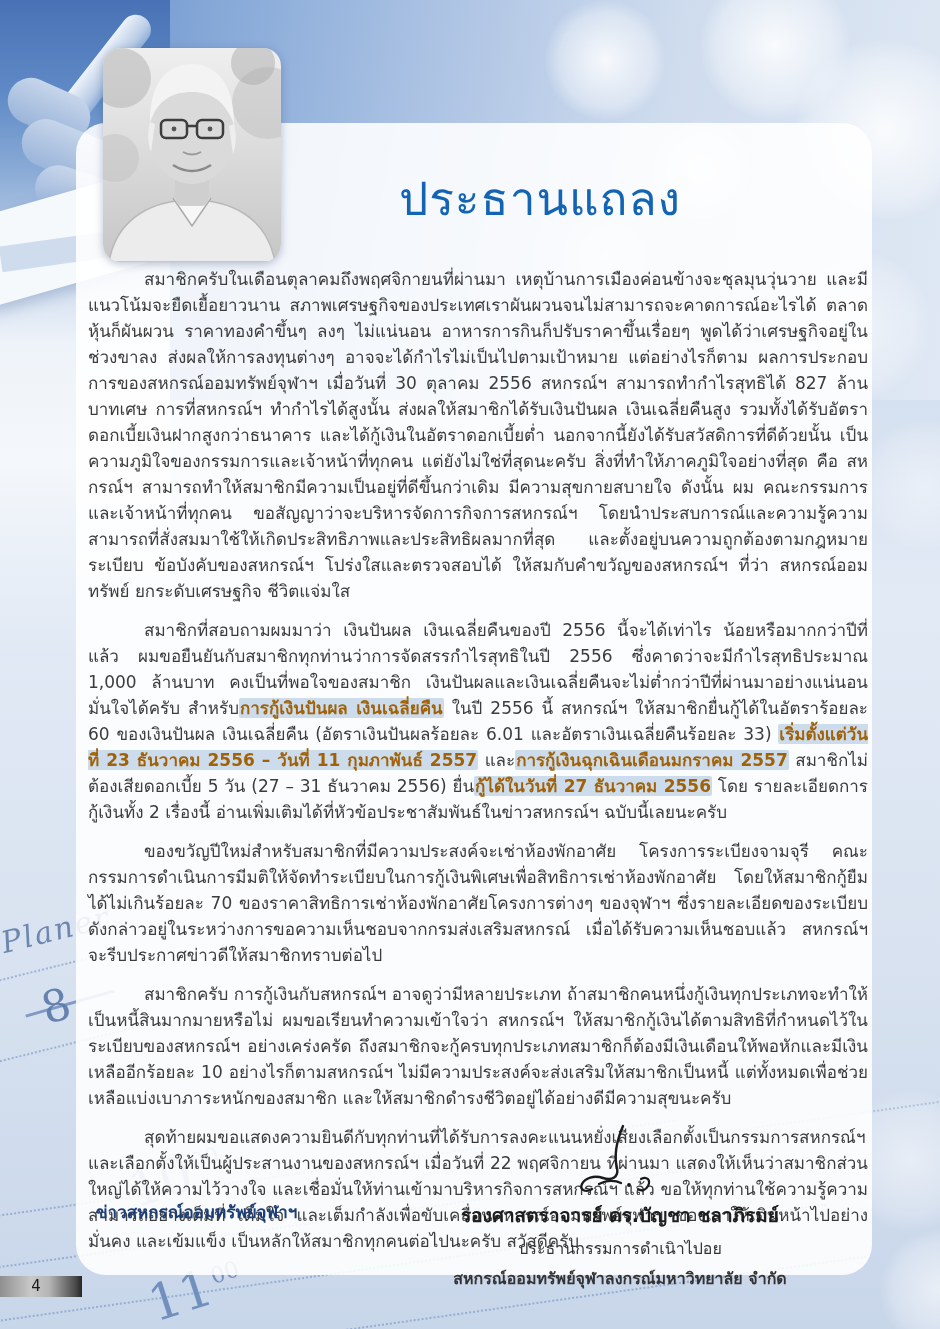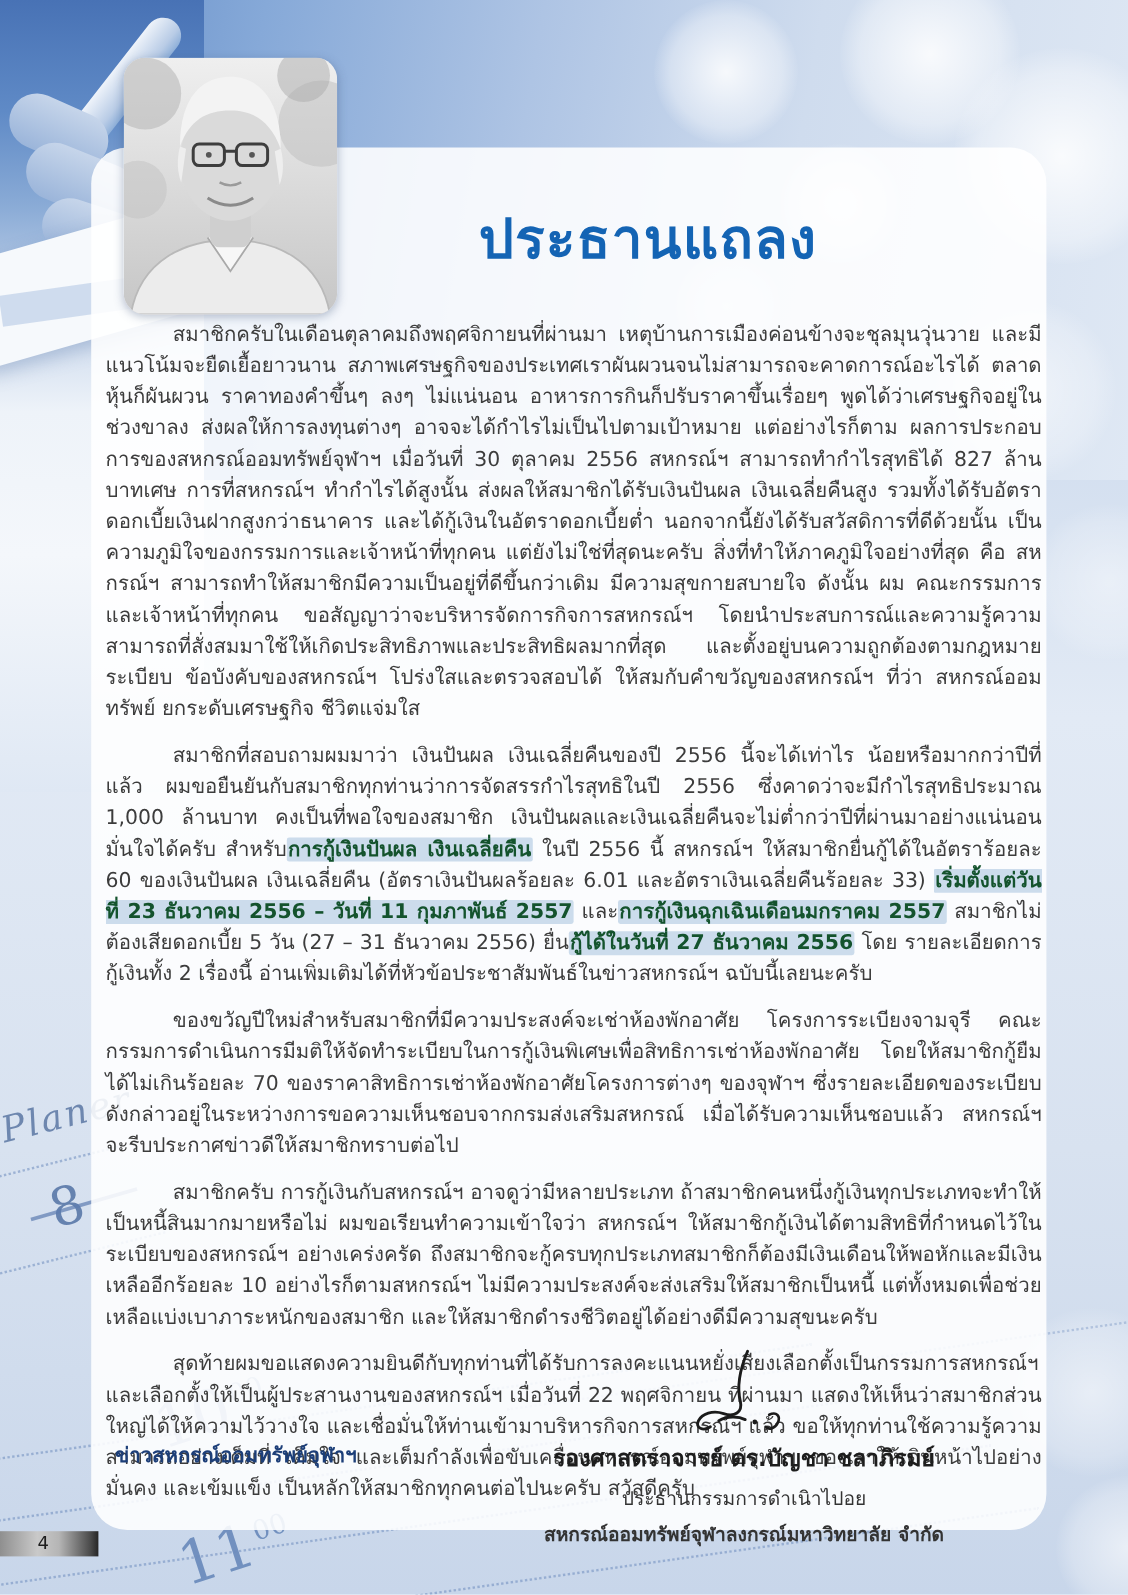--- a/index.html
+++ b/index.html
@@ -51,25 +51,25 @@
   .d4{left:-20px;top:1214px;width:780px;}
   .d5{left:-10px;top:1262px;width:840px;}
   .d6{left:90px;top:1310px;width:780px;}
   .d7{left:420px;top:1136px;width:540px;opacity:.7;}
   
   .panel{position:absolute;left:76px;top:123px;width:796px;height:1152px;z-index:2;
         background:rgba(255,255,255,.88);border-radius:30px;}
   .photo{position:absolute;left:103px;top:48px;width:178px;height:214px;z-index:3;
         border-radius:18px;overflow:hidden;box-shadow:0 2px 8px rgba(60,80,120,.35);}
   .page-title{position:absolute;left:300px;top:162px;width:480px;z-index:3;text-align:center;
-        font-size:46px;font-weight:bold;color:#1464b4;letter-spacing:1px;}
+        font-size:46px;font-weight:normal;color:#1464b4;letter-spacing:1px;}
   .content{position:absolute;left:88px;top:266px;width:780px;z-index:3;
         font-size:17px;line-height:26px;color:#3c3c3c;text-align:justify;}
   .content p{margin:0 0 13px 0;text-indent:56px;}
-  .hl{font-weight:bold;color:#14532d;background:#ccdcec;border-radius:2px;padding:0 1px;}
+  .hl{font-weight:bold;color:#a16207;background:#ccdcec;border-radius:2px;padding:0 1px;}
   
   .sign-block{position:absolute;left:415px;top:1122px;width:410px;z-index:3;text-align:center;}
   .sign-svg{display:block;margin:0 auto;}
   .sign-name{font-size:19px;font-weight:bold;color:#1d1d1d;margin-top:0px;}
   .sign-role{font-size:16px;color:#333;margin-top:6px;}
   .sign-org{font-size:16px;color:#333;margin-top:5px;font-weight:bold;}
   
   .footer-bar{position:absolute;left:0;top:1276px;width:82px;height:21px;z-index:3;
         background:linear-gradient(90deg,#8f8f8f 0%,#c9c9c9 38%,#b5b5b5 60%,#4a4a4a 92%,#262626 100%);}
   .footer-num{position:absolute;left:0;top:1276px;width:72px;height:21px;z-index:4;

